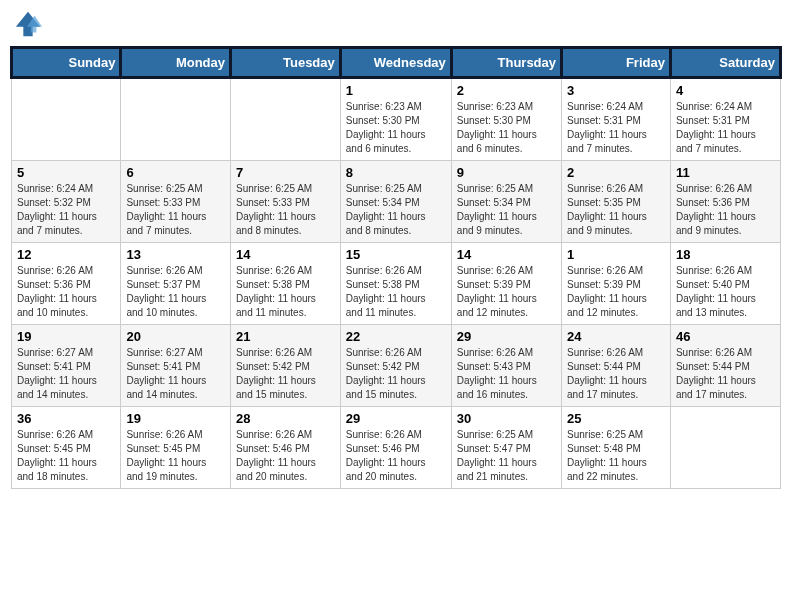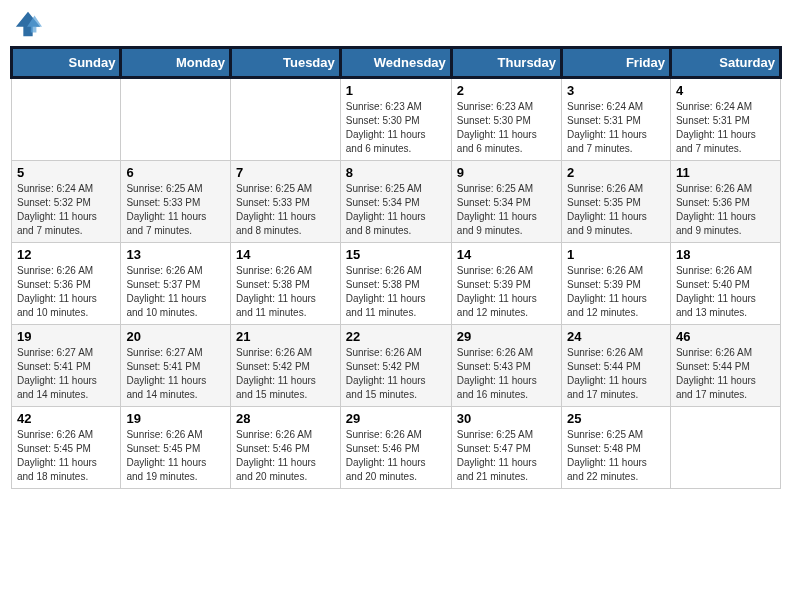--- a/index.html
+++ b/index.html
@@ -304,21 +304,21 @@
         <td>
           <span class="day-number">46</span>
           <div class="cell-text" style="white-space: pre-line;">Sunrise: 6:26 AM
 Sunset: 5:44 PM
 Daylight: 11 hours
 and 17 minutes.</div>
         </td>
       </tr>
       <tr>
         <td>
-          <span class="day-number">42</span>
+          <span class="day-number">36</span>
           <div class="cell-text" style="white-space: pre-line;">Sunrise: 6:26 AM
 Sunset: 5:45 PM
 Daylight: 11 hours
 and 18 minutes.</div>
         </td>
         <td>
           <span class="day-number">19</span>
           <div class="cell-text" style="white-space: pre-line;">Sunrise: 6:26 AM
 Sunset: 5:45 PM
 Daylight: 11 hours

